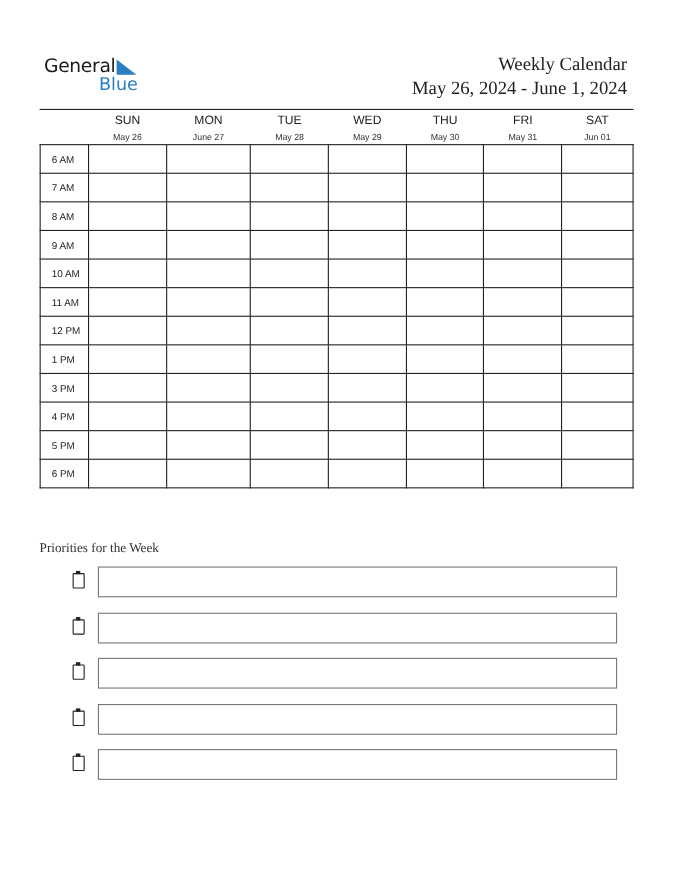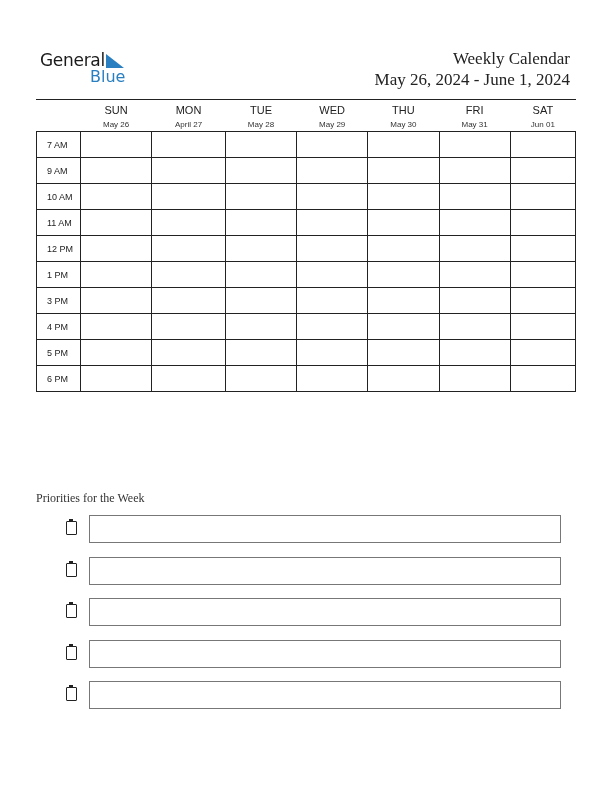--- a/index.html
+++ b/index.html
@@ -41,21 +41,21 @@
 <table class="cal">
   <thead>
     <tr>
       <th style="width:43px"></th>
       <th>
           <span class="dname">SUN</span>
           <span class="ddate">May 26</span>
         </th>
       <th>
           <span class="dname">MON</span>
-          <span class="ddate">April 27</span>
+          <span class="ddate">June 27</span>
         </th>
       <th>
           <span class="dname">TUE</span>
           <span class="ddate">May 28</span>
         </th>
       <th>
           <span class="dname">WED</span>
           <span class="ddate">May 29</span>
         </th>
       <th>
@@ -67,21 +67,41 @@
           <span class="ddate">May 31</span>
         </th>
       <th>
           <span class="dname">SAT</span>
           <span class="ddate">Jun 01</span>
         </th>
     </tr>
   </thead>
   <tbody id="cal-body">
       <tr>
+        <td class="time">6 AM</td>
+        <td></td>
+        <td></td>
+        <td></td>
+        <td></td>
+        <td></td>
+        <td></td>
+        <td></td>
+      </tr>
+      <tr>
         <td class="time">7 AM</td>
+        <td></td>
+        <td></td>
+        <td></td>
+        <td></td>
+        <td></td>
+        <td></td>
+        <td></td>
+      </tr>
+      <tr>
+        <td class="time">8 AM</td>
         <td></td>
         <td></td>
         <td></td>
         <td></td>
         <td></td>
         <td></td>
         <td></td>
       </tr>
       <tr>
         <td class="time">9 AM</td>

